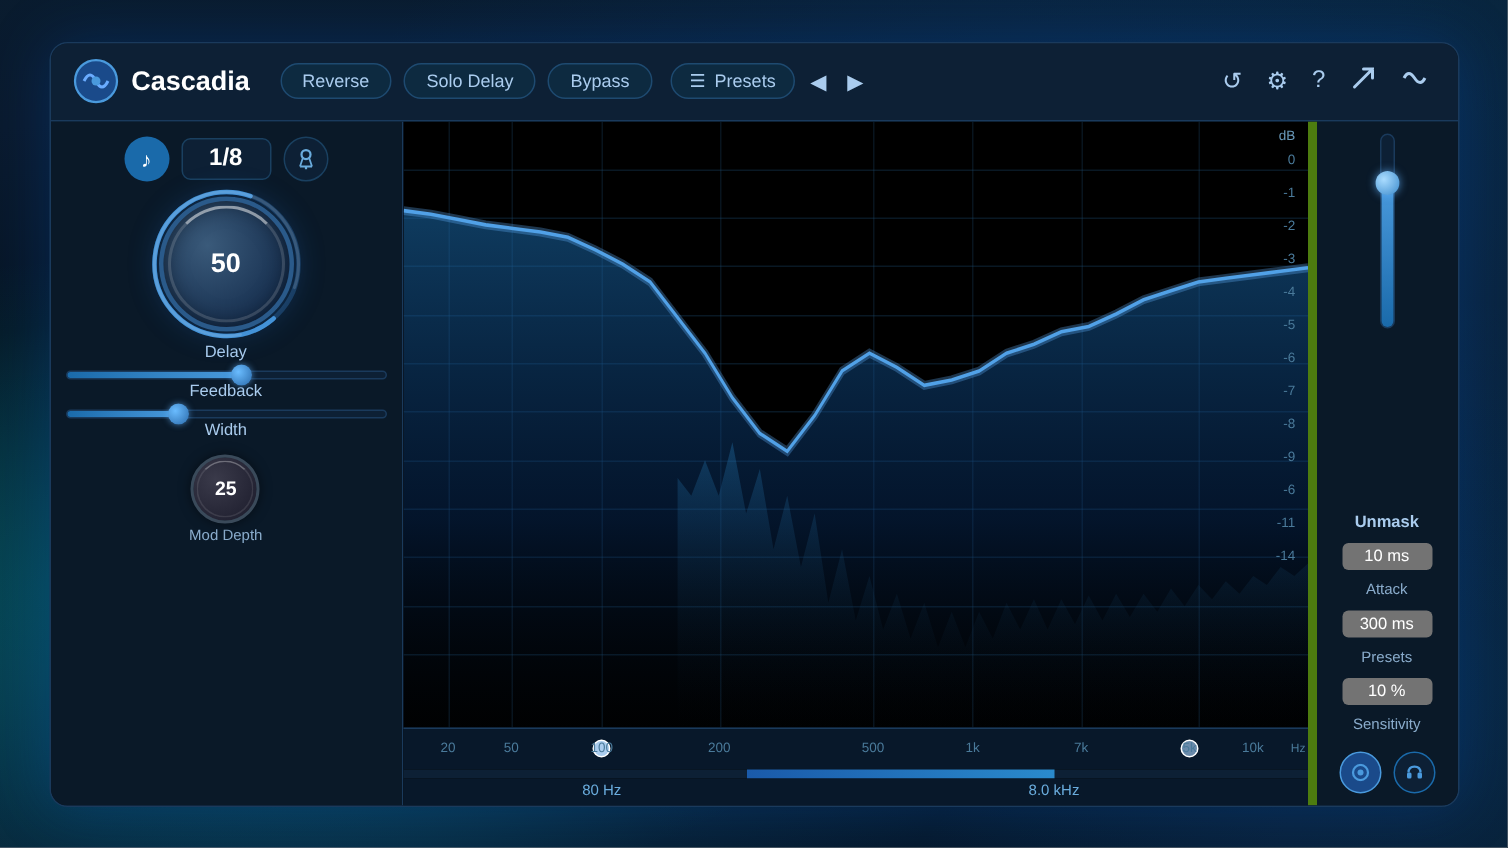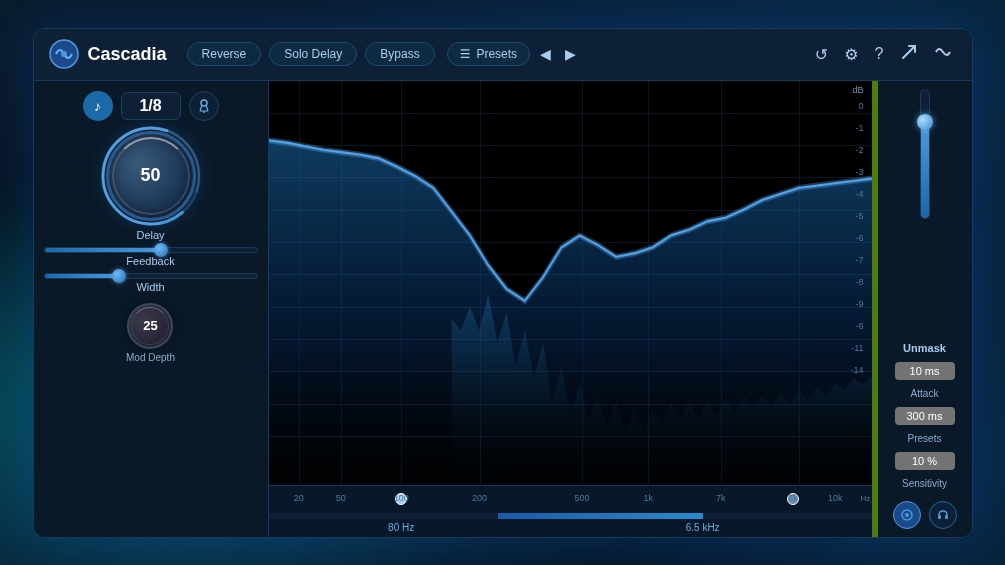--- a/index.html
+++ b/index.html
@@ -658,21 +658,21 @@
         <span class="freq-label" style="left:94%;">10k</span>
         <span class="freq-label" style="left:99%;font-size:8px;">Hz</span>
       </div>
 
       <div class="range-bar">
         <div class="range-fill"></div>
       </div>
 
       <div class="range-labels">
         <span class="range-freq-label" style="left:22%;">80 Hz</span>
-        <span class="range-freq-label" style="left:72%;">6.5 kHz</span>
+        <span class="range-freq-label" style="left:72%;">8.0 kHz</span>
       </div>
     </div>
 
     <div class="right-panel">
 
       <div class="vertical-slider-container">
         <div class="vertical-track">
           <div class="vertical-fill" style="height:75%;"></div>
           <div class="vertical-thumb" style="top:25%;"></div>
         </div>

